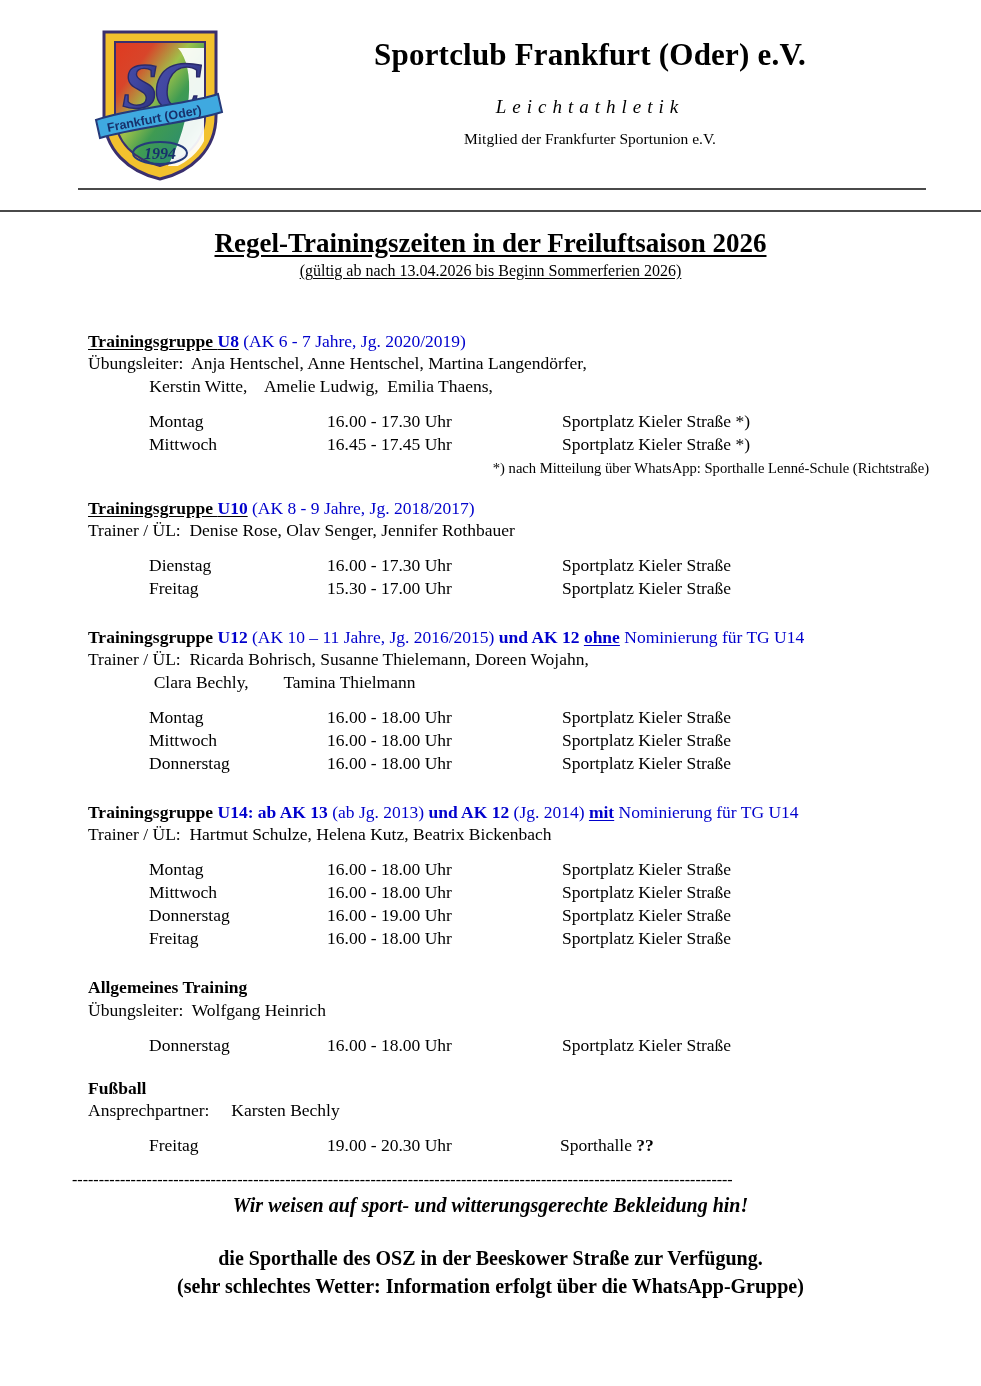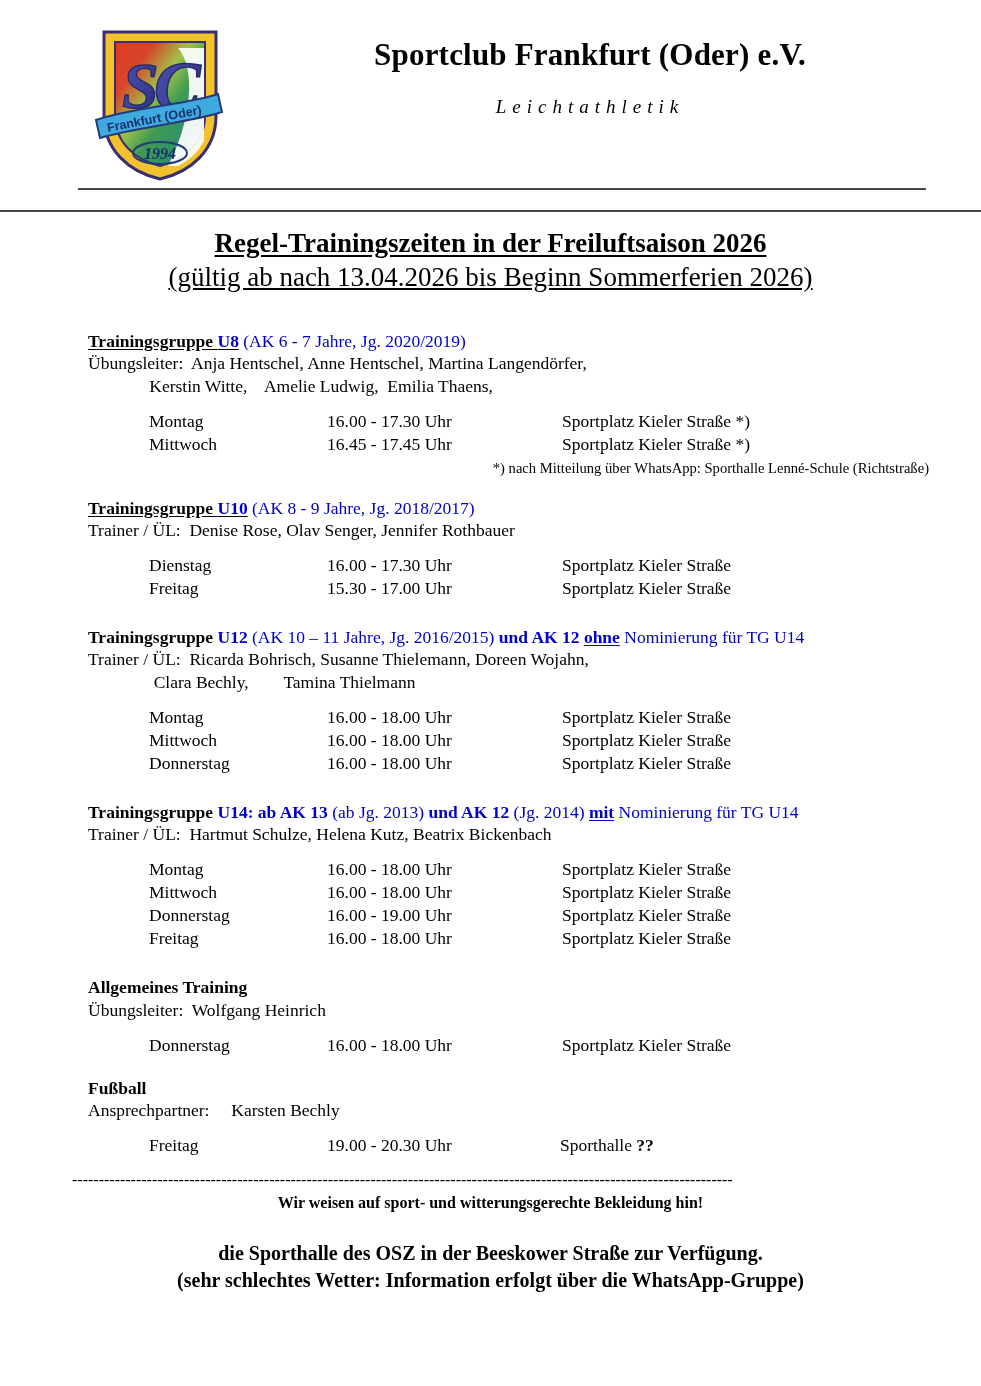--- a/index.html
+++ b/index.html
@@ -81,21 +81,21 @@
     text-align: center;
   }
   .doc-title {
     font-size: 27px;
     font-weight: bold;
     text-decoration: underline;
     text-underline-offset: 3px;
     line-height: 1.15;
   }
   .doc-subtitle {
-    font-size: 27px;
+    font-size: 16px;
     text-decoration: underline;
     text-underline-offset: 2px;
     margin-top: 3px;
   }
 
   
   .content {
     position: absolute;
     left: 4px;
     top: 330px;
@@ -170,23 +170,24 @@
     color: #000;
   }
   .footer-block {
     position: absolute;
     left: 0;
     top: 1192px;
     width: 981px;
     text-align: center;
   }
   .f-strong {
-    font-size: 16px;
+    font-size: 20px;
     font-weight: bold;
     line-height: 1.35;
+    font-style: italic;
   }
   .f-gap { height: 26px; }
   .f-para { font-size: 20px; font-weight: bold; line-height: 1.38; }
 </style>
 </head>
 <body>
 
 <div class="page">
 
   <div class="header">
@@ -228,20 +229,21 @@
         <text x="16" y="108" font-family="'Liberation Sans', sans-serif" font-size="12.5" font-weight="bold" fill="#18306b" transform="rotate(-11 16 108)">Frankfurt (Oder)</text>
 
         <ellipse cx="68" cy="129" rx="27" ry="11" fill="none" stroke="#253a7a" stroke-width="2"></ellipse>
         <text x="68" y="135" text-anchor="middle" font-family="'Liberation Serif', serif" font-size="16" font-style="italic" font-weight="bold" fill="#18306b">1994</text>
       </svg>
     </div>
 
     <div class="head-text">
       <div class="club-title">Sportclub Frankfurt (Oder) e.V.</div>
       <div class="section-word">Leichtathletik</div>
+      <div class="member-line">Mitglied der Frankfurter Sportunion e.V.</div>
     </div>
   </div>
 
   <div class="rule-inset"></div>
   <div class="rule-full"></div>
 
   <div class="title-block">
     <div class="doc-title">Regel-Trainingszeiten in der Freiluftsaison 2026 </div>
     <div class="doc-subtitle">(gültig ab nach 13.04.2026 bis Beginn Sommerferien 2026)</div>
   </div>

